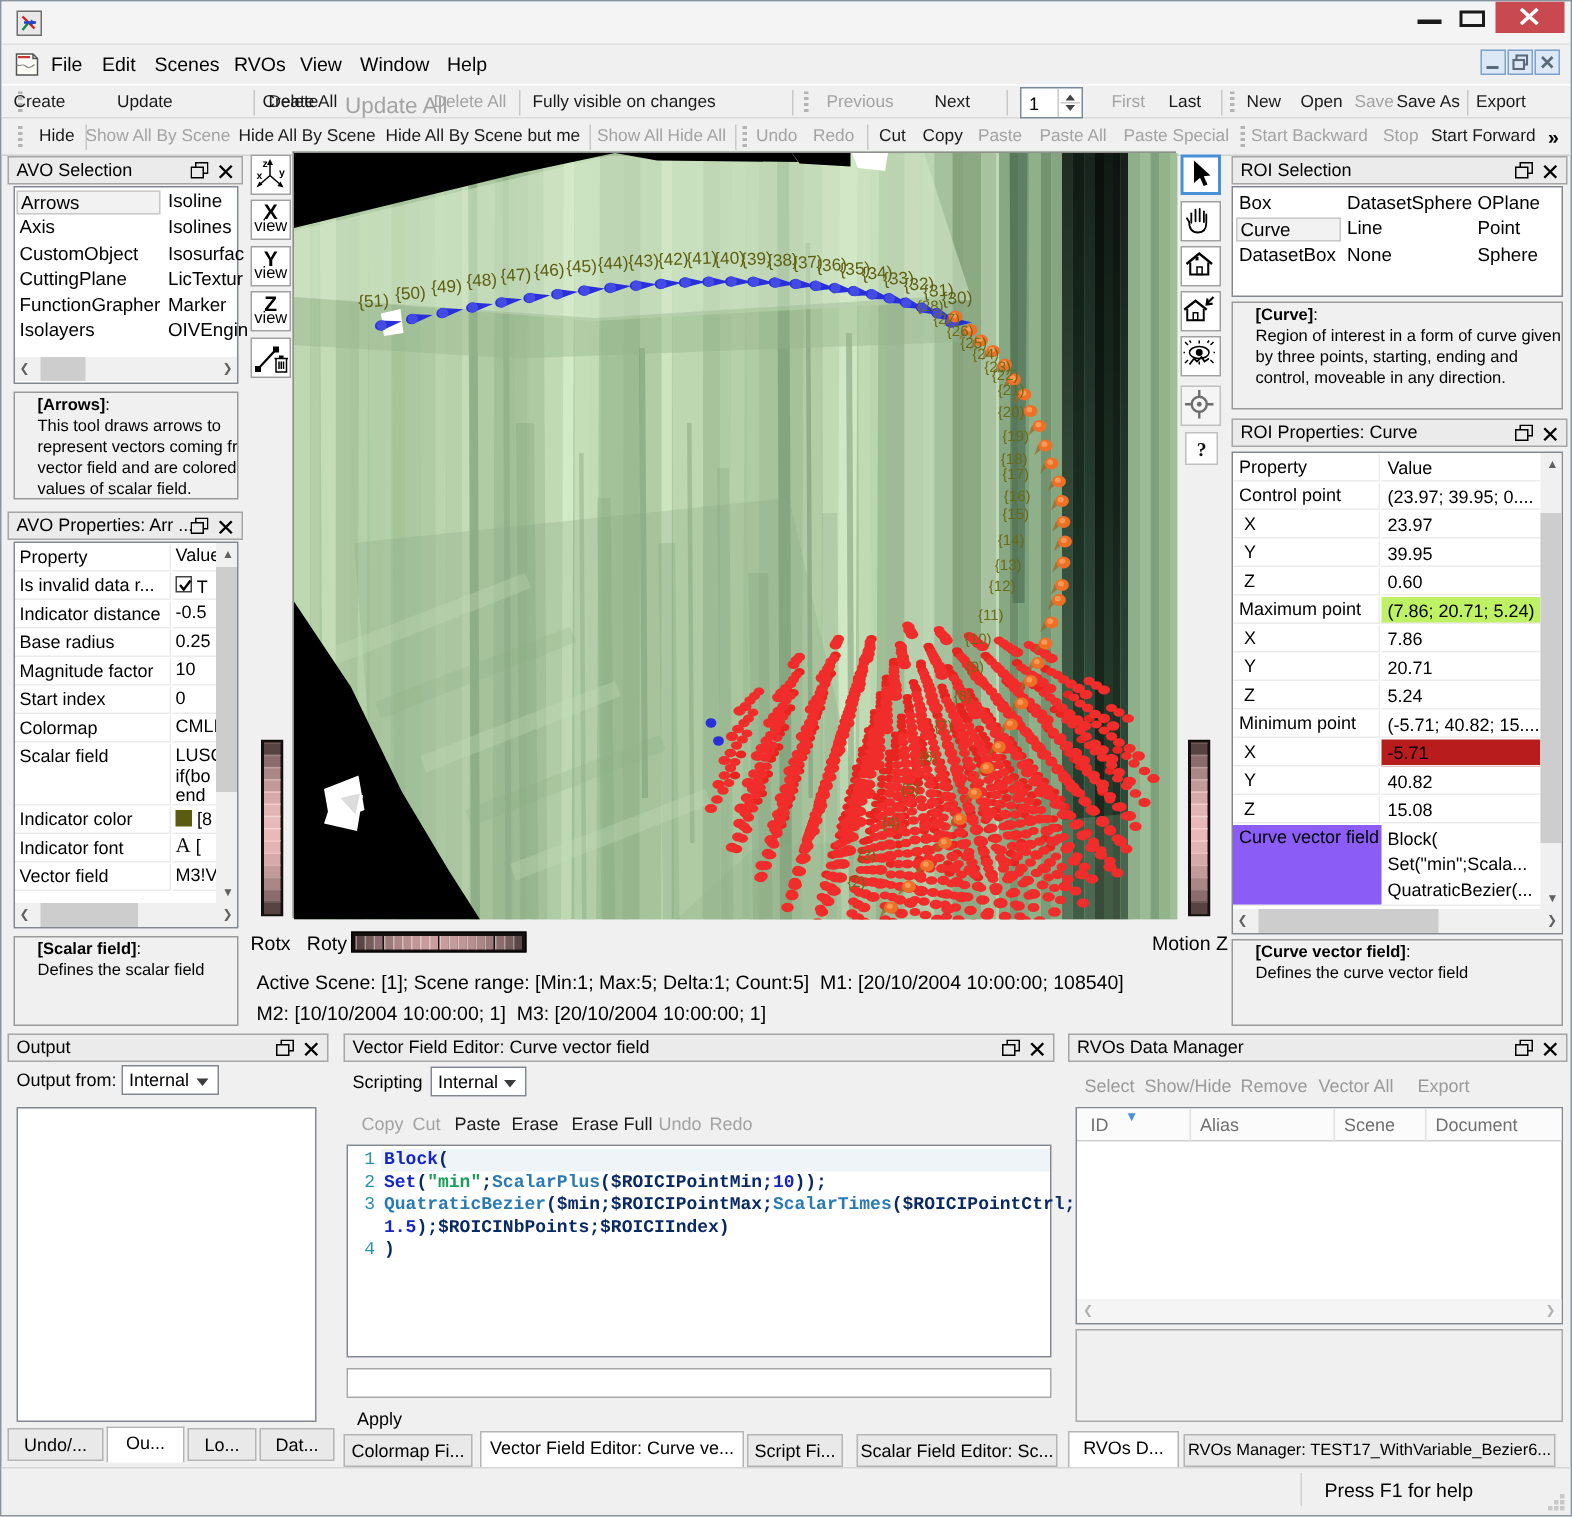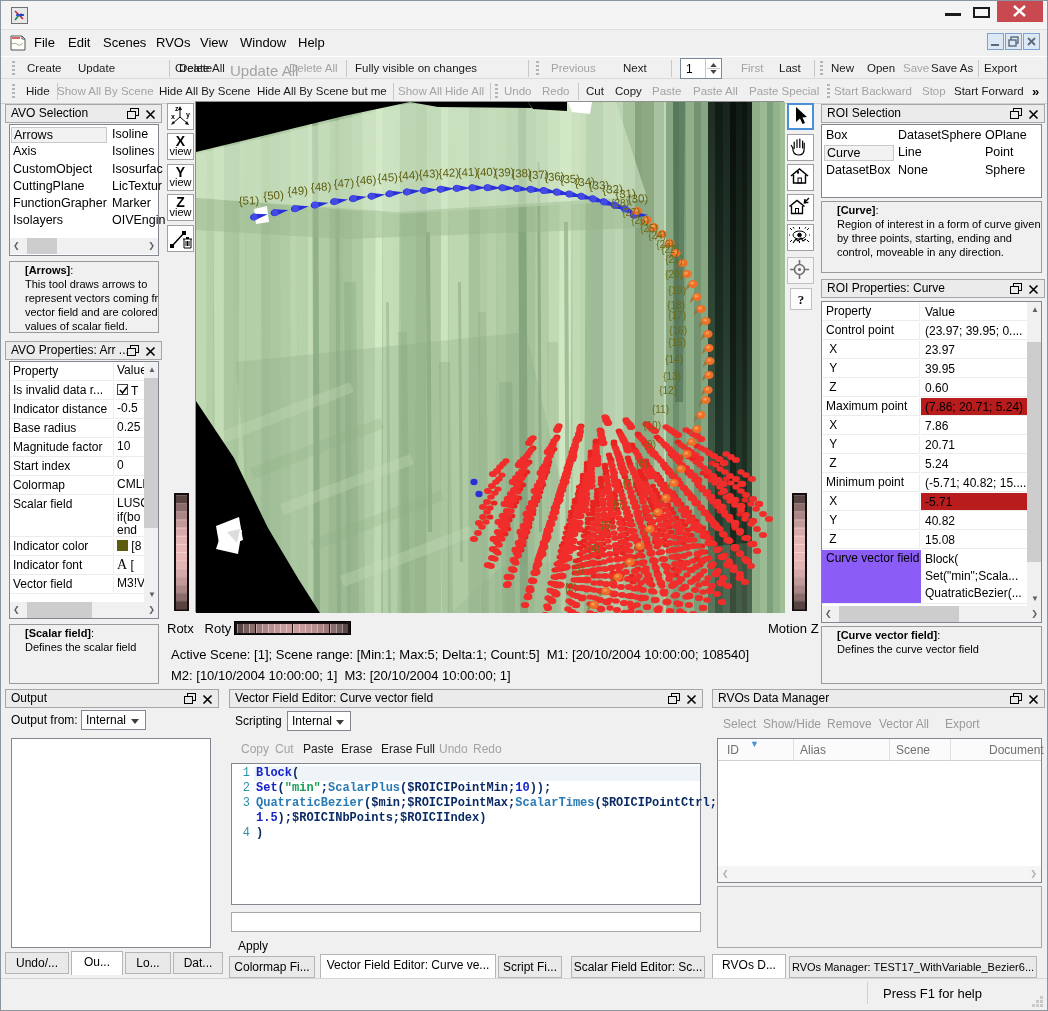--- a/index.html
+++ b/index.html
@@ -62,21 +62,21 @@
 <div class="abs" style="left:1004px;top:3px;width:17px;height:17px;background:#dce8f5;border:1px solid #7da2ce;"><svg width="15" height="15">
         <rect x="5" y="3" width="7" height="6" fill="none" stroke="#5a6a7a" stroke-width="1.4"></rect>
         <rect x="3" y="6" width="7" height="6" fill="#dce8f5" stroke="#5a6a7a" stroke-width="1.4"></rect>
       </svg></div>
 <div class="abs" style="left:1022px;top:3px;width:17px;height:17px;background:#dce8f5;border:1px solid #7da2ce;"><svg width="15" height="15">
         <path d="M4 4 L11 11 M11 4 L4 11" stroke="#5a6a7a" stroke-width="1.8"></path>
       </svg></div>
   </div>
 <div class="abs" style="left:0;top:55px;width:1046px;height:23px;background:#f0f0f0;border-top:1px solid #ffffff;border-bottom:1px solid #dadada;">
     <div class="abs" style="left:11px;top:4px;width:3px;height:15px;background-image:repeating-linear-gradient(to bottom,#b4b4b4 0 2px,transparent 2px 4px);"></div>
-    <div class="abs" style="left:26px;top:5px;font-size:11.5px;color:#1a1a1a;white-space:nowrap;">Create</div>
+    <div class="abs" style="left:8px;top:5px;font-size:11.5px;color:#1a1a1a;white-space:nowrap;">Create</div>
     <div class="abs" style="left:77px;top:5px;font-size:11.5px;color:#1a1a1a;white-space:nowrap;">Update</div>
     <div class="abs" style="left:130px;top:5px;font-size:11.5px;color:#1a1a1a;white-space:nowrap;padding-left:48px;">Delete</div>
     <div class="abs" style="left:168px;top:3px;width:1px;height:17px;background:#c8c8c8;"></div>
     <div class="abs" style="left:174px;top:5px;font-size:11.5px;color:#1a1a1a;white-space:nowrap;">Create All</div>
     <div class="abs" style="left:229px;top:5px;font-size:15px;color:#a3a3a3;white-space:nowrap;">Update All</div>
     <div class="abs" style="left:288px;top:5px;font-size:11.5px;color:#a3a3a3;white-space:nowrap;">Delete All</div>
     <div class="abs" style="left:345px;top:3px;width:1px;height:17px;background:#c8c8c8;"></div>
     <div class="abs" style="left:354px;top:5px;font-size:11.5px;color:#1a1a1a;white-space:nowrap;">Fully visible on changes</div>
     <div class="abs" style="left:527px;top:3px;width:1px;height:17px;background:#c8c8c8;"></div>
     <div class="abs" style="left:535px;top:4px;width:3px;height:15px;background-image:repeating-linear-gradient(to bottom,#b4b4b4 0 2px,transparent 2px 4px);"></div>
@@ -1993,21 +1993,21 @@
     <div style="position:absolute;left:99px;top:1px;width:106px;height:18px;border-bottom:1px solid #ececec;padding:1px 0 0 4px;overflow:hidden;white-space:nowrap;background:#fff;line-height:17px;">Value</div>
     <div style="position:absolute;left:0;top:20px;width:98px;height:18px;border-bottom:1px solid #ececec;border-right:1px solid #ececec;padding:1px 0 0 4px;overflow:hidden;white-space:nowrap;background:#fff;">Control point</div>
     <div style="position:absolute;left:99px;top:20px;width:106px;height:18px;border-bottom:1px solid #ececec;padding:1px 0 0 4px;overflow:hidden;white-space:nowrap;background:#fff;line-height:17px;">(23.97; 39.95; 0....</div>
     <div style="position:absolute;left:0;top:39px;width:98px;height:18px;border-bottom:1px solid #ececec;border-right:1px solid #ececec;padding:1px 0 0 4px;overflow:hidden;white-space:nowrap;background:#fff;">&nbsp;X</div>
     <div style="position:absolute;left:99px;top:39px;width:106px;height:18px;border-bottom:1px solid #ececec;padding:1px 0 0 4px;overflow:hidden;white-space:nowrap;background:#fff;line-height:17px;">23.97</div>
     <div style="position:absolute;left:0;top:58px;width:98px;height:18px;border-bottom:1px solid #ececec;border-right:1px solid #ececec;padding:1px 0 0 4px;overflow:hidden;white-space:nowrap;background:#fff;">&nbsp;Y</div>
     <div style="position:absolute;left:99px;top:58px;width:106px;height:18px;border-bottom:1px solid #ececec;padding:1px 0 0 4px;overflow:hidden;white-space:nowrap;background:#fff;line-height:17px;">39.95</div>
     <div style="position:absolute;left:0;top:77px;width:98px;height:18px;border-bottom:1px solid #ececec;border-right:1px solid #ececec;padding:1px 0 0 4px;overflow:hidden;white-space:nowrap;background:#fff;">&nbsp;Z</div>
     <div style="position:absolute;left:99px;top:77px;width:106px;height:18px;border-bottom:1px solid #ececec;padding:1px 0 0 4px;overflow:hidden;white-space:nowrap;background:#fff;line-height:17px;">0.60</div>
     <div style="position:absolute;left:0;top:96px;width:98px;height:18px;border-bottom:1px solid #ececec;border-right:1px solid #ececec;padding:1px 0 0 4px;overflow:hidden;white-space:nowrap;background:#fff;">Maximum point</div>
-    <div style="position:absolute;left:99px;top:96px;width:106px;height:18px;border-bottom:1px solid #ececec;padding:1px 0 0 4px;overflow:hidden;white-space:nowrap;background:#b91c1c;line-height:17px;">(7.86; 20.71; 5.24)</div>
+    <div style="position:absolute;left:99px;top:96px;width:106px;height:18px;border-bottom:1px solid #ececec;padding:1px 0 0 4px;overflow:hidden;white-space:nowrap;background:#bef264;line-height:17px;">(7.86; 20.71; 5.24)</div>
     <div style="position:absolute;left:0;top:115px;width:98px;height:18px;border-bottom:1px solid #ececec;border-right:1px solid #ececec;padding:1px 0 0 4px;overflow:hidden;white-space:nowrap;background:#fff;">&nbsp;X</div>
     <div style="position:absolute;left:99px;top:115px;width:106px;height:18px;border-bottom:1px solid #ececec;padding:1px 0 0 4px;overflow:hidden;white-space:nowrap;background:#fff;line-height:17px;">7.86</div>
     <div style="position:absolute;left:0;top:134px;width:98px;height:18px;border-bottom:1px solid #ececec;border-right:1px solid #ececec;padding:1px 0 0 4px;overflow:hidden;white-space:nowrap;background:#fff;">&nbsp;Y</div>
     <div style="position:absolute;left:99px;top:134px;width:106px;height:18px;border-bottom:1px solid #ececec;padding:1px 0 0 4px;overflow:hidden;white-space:nowrap;background:#fff;line-height:17px;">20.71</div>
     <div style="position:absolute;left:0;top:153px;width:98px;height:18px;border-bottom:1px solid #ececec;border-right:1px solid #ececec;padding:1px 0 0 4px;overflow:hidden;white-space:nowrap;background:#fff;">&nbsp;Z</div>
     <div style="position:absolute;left:99px;top:153px;width:106px;height:18px;border-bottom:1px solid #ececec;padding:1px 0 0 4px;overflow:hidden;white-space:nowrap;background:#fff;line-height:17px;">5.24</div>
     <div style="position:absolute;left:0;top:172px;width:98px;height:18px;border-bottom:1px solid #ececec;border-right:1px solid #ececec;padding:1px 0 0 4px;overflow:hidden;white-space:nowrap;background:#fff;">Minimum point</div>
     <div style="position:absolute;left:99px;top:172px;width:106px;height:18px;border-bottom:1px solid #ececec;padding:1px 0 0 4px;overflow:hidden;white-space:nowrap;background:#fff;line-height:17px;">(-5.71; 40.82; 15....</div>
     <div style="position:absolute;left:0;top:191px;width:98px;height:18px;border-bottom:1px solid #ececec;border-right:1px solid #ececec;padding:1px 0 0 4px;overflow:hidden;white-space:nowrap;background:#fff;">&nbsp;X</div>
     <div style="position:absolute;left:99px;top:191px;width:106px;height:18px;border-bottom:1px solid #ececec;padding:1px 0 0 4px;overflow:hidden;white-space:nowrap;background:#b91c1c;line-height:17px;">-5.71</div>
@@ -2083,21 +2083,21 @@
 <div class="abs" style="left:762px;top:716px;font-size:12px;color:#9a9a9a;">Show/Hide</div>
 <div class="abs" style="left:826px;top:716px;font-size:12px;color:#9a9a9a;">Remove</div>
 <div class="abs" style="left:878px;top:716px;font-size:12px;color:#9a9a9a;">Vector All</div>
 <div class="abs" style="left:944px;top:716px;font-size:12px;color:#9a9a9a;">Export</div>
 <div class="listbox" style="left:716px;top:737px;width:325px;height:145px;">
 <div style="position:absolute;left:0;top:0;width:323px;height:22px;border-bottom:1px solid #d0d0d0;background:#fbfbfb;">
 <span style="position:absolute;left:9px;top:4px;color:#707070;">ID</span>
 <span style="position:absolute;left:32px;top:0px;color:#4a90d9;font-size:9px;">▼</span>
 <span style="position:absolute;left:82px;top:4px;color:#707070;">Alias</span>
 <span style="position:absolute;left:178px;top:4px;color:#707070;">Scene</span>
-<span style="position:absolute;left:239px;top:4px;color:#707070;margin-left:32px;">Document</span>
+<span style="position:absolute;left:239px;top:4px;color:#707070;">Document</span>
 <span style="position:absolute;left:75px;top:0;width:1px;height:22px;background:#e0e0e0;"></span>
 <span style="position:absolute;left:171px;top:0;width:1px;height:22px;background:#e0e0e0;"></span>
 <span style="position:absolute;left:232px;top:0;width:1px;height:22px;background:#e0e0e0;"></span>
 </div>
 <div class="sb-h" style="left:0;top:127px;width:323px;height:16px;background:#f5f5f5;">
 <span class="sb-arrow" style="left:4px;top:3px;color:#b0b0b0;">❮</span>
 <span class="sb-arrow" style="right:4px;top:3px;color:#b0b0b0;">❯</span>
     </div>
 </div>
 <div class="abs" style="left:716px;top:885px;width:325px;height:62px;background:#f0f0f0;border:1px solid #a8a8a8;"></div>

